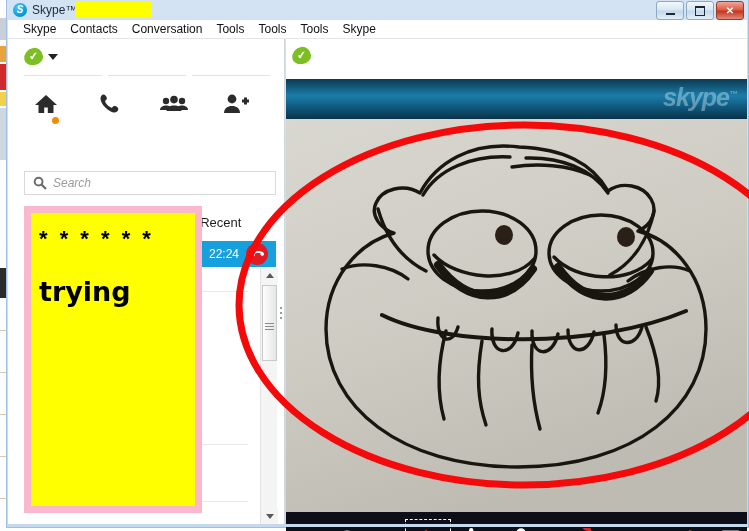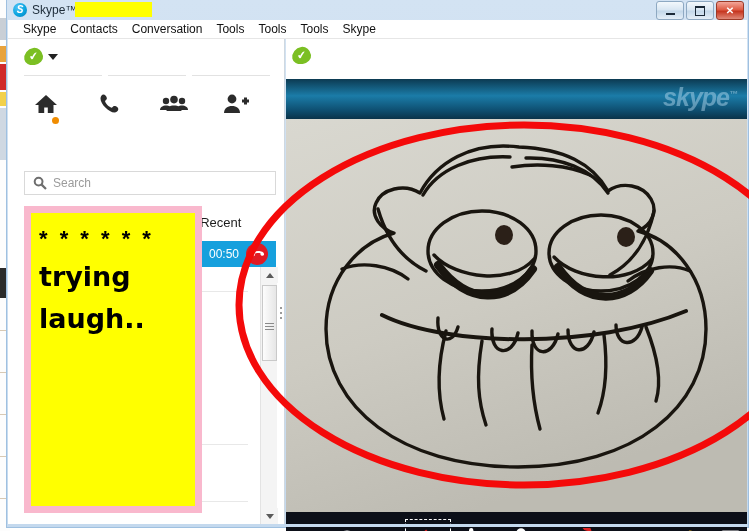--- a/index.html
+++ b/index.html
@@ -90,21 +90,21 @@
   #navicons{position:absolute;left:16px;top:46px;width:250px;height:38px;display:flex;align-items:center;}
   .navicon{flex:1;display:flex;align-items:center;justify-content:flex-start;padding-left:10px;position:relative;}
   .navicon svg{display:block;}
   .home-dot{position:absolute;left:28px;top:24px;width:7px;height:7px;border-radius:50%;background:#f08c00;}
 
   #search{
     position:absolute;left:16px;top:132px;width:252px;height:24px;
     border:1px solid #d9d9d9;background:#fff;box-sizing:border-box;
     display:flex;align-items:center;gap:6px;padding-left:8px;
   }
-  #search .placeholder{font-size:12px;color:#9b9b9b;}
+  #search .placeholder{font-size:12px;color:#9b9b9b;font-style:italic;}
 
   #tabs{position:absolute;left:16px;top:167px;width:252px;height:34px;display:flex;}
   .tab{
     flex:1;display:flex;align-items:center;justify-content:center;
     font-size:13px;color:#1c1c1c;box-sizing:border-box;
     border-bottom:1px solid #d0d0d0;
   }
   .tab.inactive{background:#ececec;border-right:1px solid #dcdcdc;}
   .tab.active{background:#ffffff;border-bottom-color:transparent;}
 
@@ -184,21 +184,21 @@
   }
   #sticky-stars{
     font-size:22px;font-weight:bold;color:#000;letter-spacing:3px;
     line-height:1.1;margin-top:8px;white-space:nowrap;
   }
   .sticky-line{
     font-family:"DejaVu Sans", sans-serif;
     font-size:27px;font-weight:bold;color:#000;
     line-height:1.55;letter-spacing:0px;
   }
-  #sticky-lines{margin-top:5px;}
+  #sticky-lines{margin-top:20px;}
 
   
   #bottom-edge{position:absolute;left:1px;top:524px;width:739px;height:3px;background:#c4d9ee;}
 </style>
 </head>
 <body>
 
 <div id="desktop">
   <div class="behind-strip">
     <i class="bs1"></i>
@@ -321,21 +321,21 @@
             <svg width="15" height="15" viewBox="0 0 15 15">
                 <circle cx="7.5" cy="7.5" r="6.5" fill="#2b2b2b"></circle>
                 <path d="M7.5 3.4V7.8l3 1.8" stroke="#fff" stroke-width="1.5" fill="none" stroke-linecap="round"></path>
               </svg>
           </span>
           <span>Recent</span>
         </div>
       </div>
 
       <div id="conv-row">
-        <span id="conv-timer">00:50</span>
+        <span id="conv-timer">22:24</span>
         <span id="endcall-pill">
           <svg width="14" height="14" viewBox="0 0 14 14">
             <g transform="rotate(133 7 7)">
               <path d="M3.4 1.2c.9 0 1.5.8 1.8 1.7.3.8 0 1.1-.6 1.5-.4.3-.5.6 0 1.4.6 1 1.5 1.9 2.5 2.5.8.5 1.1.4 1.4 0 .4-.5.7-.8 1.5-.6.9.3 1.7.9 1.7 1.8 0 1-1.2 1.8-2.1 1.8C6.4 11.3 1.7 6.6 1.7 3.4c0-1 .7-2.2 1.7-2.2z" fill="#ffffff"></path>
             </g>
           </svg>
         </span>
       </div>
 
       <div class="list-sep" style="top:252px;"></div>
@@ -510,15 +510,14 @@
 </div>
 
 <svg id="annot-ellipse" viewBox="0 0 749 531">
   <ellipse cx="524" cy="305" rx="285" ry="180" fill="none" stroke="#f40a0a" stroke-width="7"></ellipse>
 </svg>
 
 <div id="sticky">
   <div id="sticky-stars">* * * * * *</div>
   <div id="sticky-lines">
     <div class="sticky-line">trying</div>
-    <div class="sticky-line">laugh..</div>
   </div>
 </div>
 
 </body></html>

